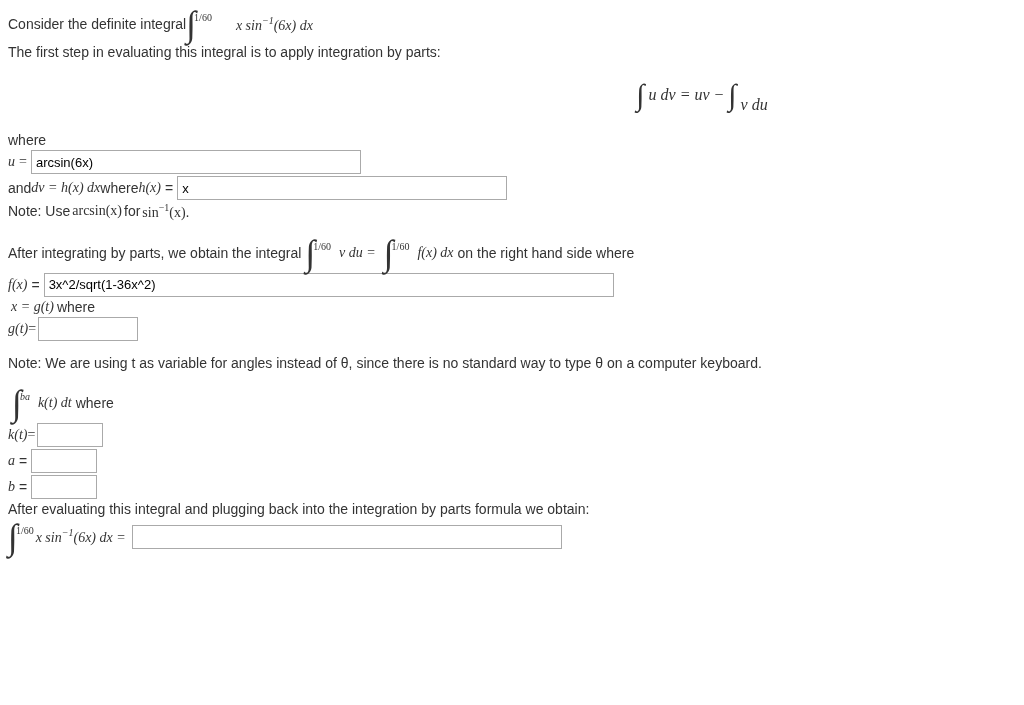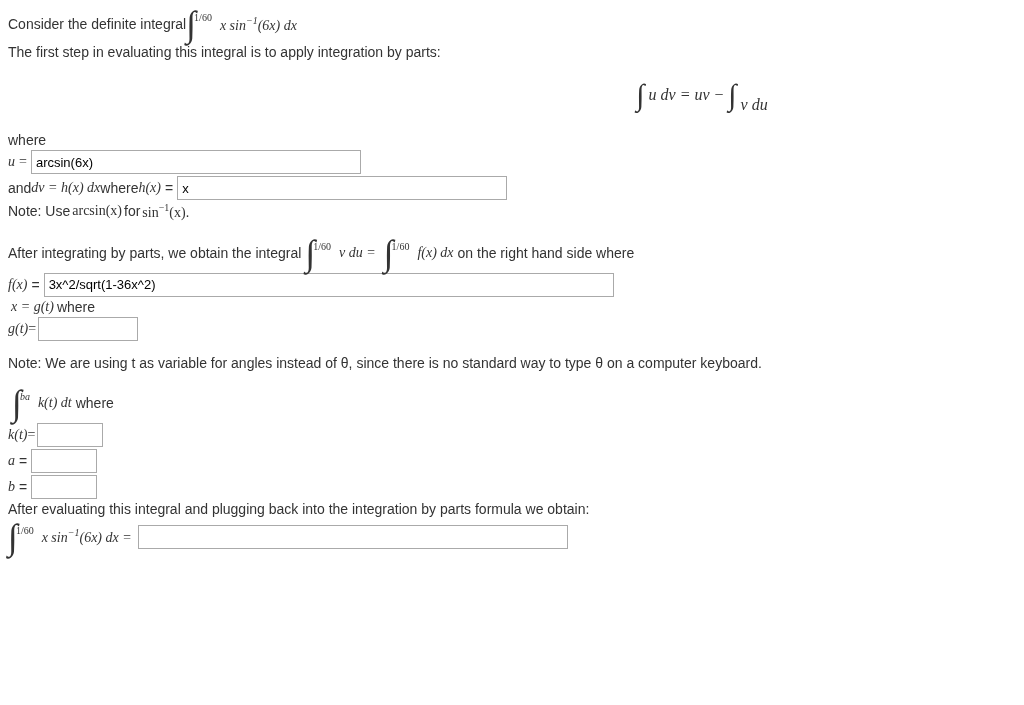--- a/index.html
+++ b/index.html
@@ -68,21 +68,21 @@
 <body>
 
 <div class="line">
   <span>Consider the definite integral </span>
   <span class="intblock">
     <span class="bigint">∫</span>
     <span class="limits">
       <span class="upper">1/6</span>
       <span class="lower">0</span>
     </span>
-    <span class="mathvar" style="margin-left:6px;">
+    <span class="mathvar" style="margin-left:22px;">
       <span>x sin</span><span class="super">−1</span><span>(6x) dx</span>
     </span>
   </span>
 </div>
 
 <div class="line">
   <span>The first step in evaluating this integral is to apply integration by parts:</span>
 </div>
 
 <div class="formula-center">
@@ -198,18 +198,18 @@
   <span>After evaluating this integral and plugging back into the integration by parts formula we obtain:</span>
 </div>
 
 <div class="line">
   <span class="intblock">
     <span class="bigint">∫</span>
     <span class="limits">
       <span class="upper">1/6</span>
       <span class="lower">0</span>
     </span>
-    <span class="mathvar" style="margin-left:6px;">
+    <span class="mathvar" style="">
       <span>x sin</span><span class="super">−1</span><span>(6x) dx =</span>
     </span>
   </span>
   <input type="text" style="width: 420px; margin-left: 6px;">
 </div>
 
 </body></html>

